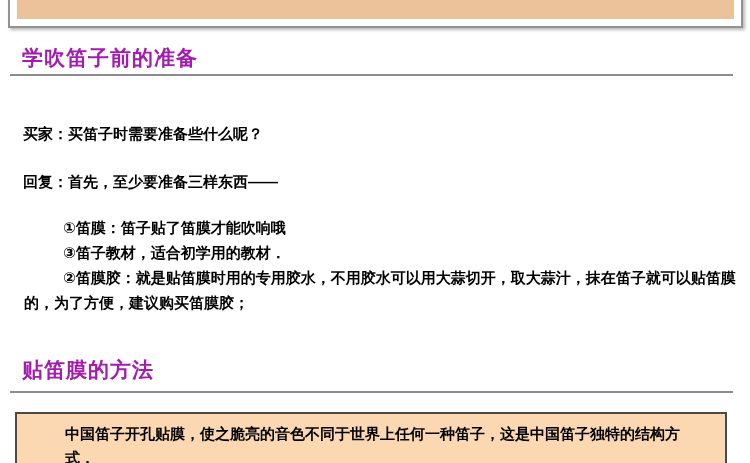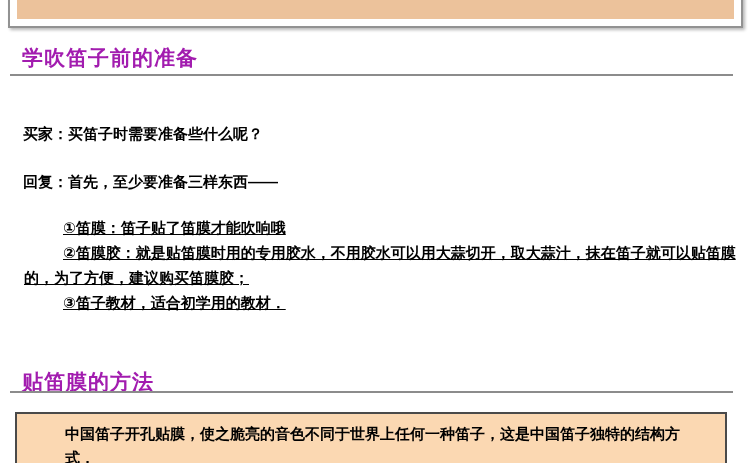--- a/index.html
+++ b/index.html
@@ -16,34 +16,34 @@
     padding: 7px; box-shadow: 2px 2px 3px rgba(0,0,0,0.28);
   }
   .top-panel-fill { width: 100%; height: 100%; background: #ecc29b; }
 
   
   .sec-title {
     position: absolute; margin: 0; font-size: 21px; font-weight: bold;
     color: #a21caf; letter-spacing: 1px; line-height: 25px; white-space: nowrap;
   }
   .t1 { left: 22px; top: 45px; }
-  .t2 { left: 22px; top: 357px; margin-top: 12px; }
+  .t2 { left: 22px; top: 357px; }
 
   
   .rule { position: absolute; left: 10px; width: 723px; height: 2px; background: #8c8c8c; }
   .rule1 { top: 74px; }
   .rule2 { top: 391px; }
 
   
   .body { margin: 0; font-size: 15px; font-weight: bold; color: #000000; line-height: 20px; }
   .q { position: absolute; left: 23px; top: 124px; }
   .a { position: absolute; left: 23px; top: 172px; }
 
   .list { position: absolute; left: 24px; top: 215px; width: 713px; }
-  .list .li { line-height: 25px; text-indent: 39px; text-decoration: underline; }
+  .list .li { line-height: 25px; text-indent: 39px; }
 
   
   .note-box {
     position: absolute; left: 15px; top: 412px; width: 712px; height: 96px;
     box-sizing: border-box; border: 2px solid #4a4a4a; background: #fbd8b2;
     padding: 8px 18px 0 48px;
   }
   .note-box .nb { line-height: 24px; }
 </style>
 </head>
@@ -57,22 +57,22 @@
 
   <h2 class="sec-title t1">学吹笛子前的准备</h2>
   <div class="rule rule1"></div>
 
   <p class="body q">买家：买笛子时需要准备些什么呢？</p>
 
   <p class="body a">回复：首先，至少要准备三样东西——</p>
 
   <div class="list">
     <p class="body li">①笛膜：笛子贴了笛膜才能吹响哦</p>
+    <p class="body li">③笛子教材，适合初学用的教材．</p>
     <p class="body li">②笛膜胶：就是贴笛膜时用的专用胶水，不用胶水可以用大蒜切开，取大蒜汁，抹在笛子就可以贴笛膜的，为了方便，建议购买笛膜胶；</p>
-    <p class="body li">③笛子教材，适合初学用的教材．</p>
   </div>
 
   <h2 class="sec-title t2">贴笛膜的方法</h2>
   <div class="rule rule2"></div>
 
   <div class="note-box">
     <p class="body nb">中国笛子开孔贴膜，使之脆亮的音色不同于世界上任何一种笛子，这是中国笛子独特的结构方式．</p>
 
   </div>
 

